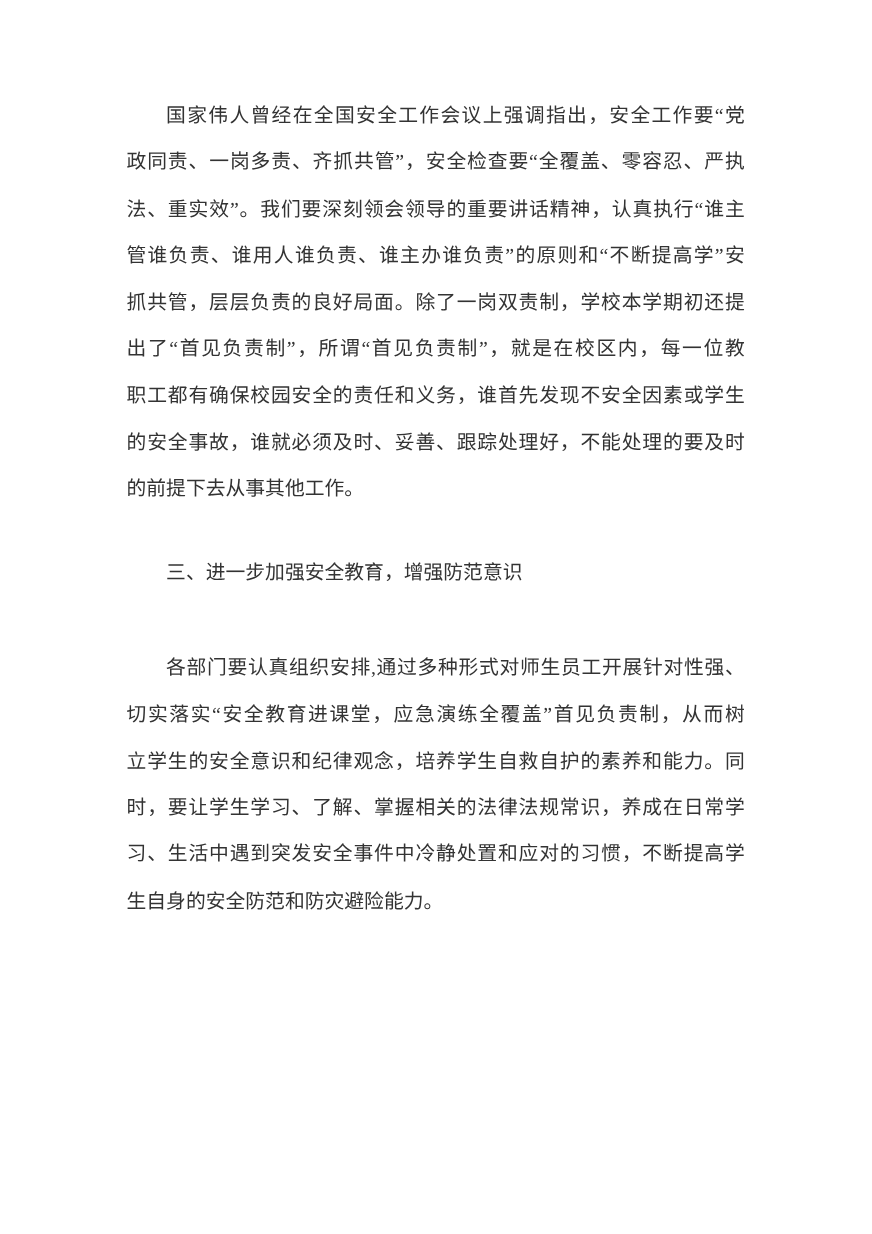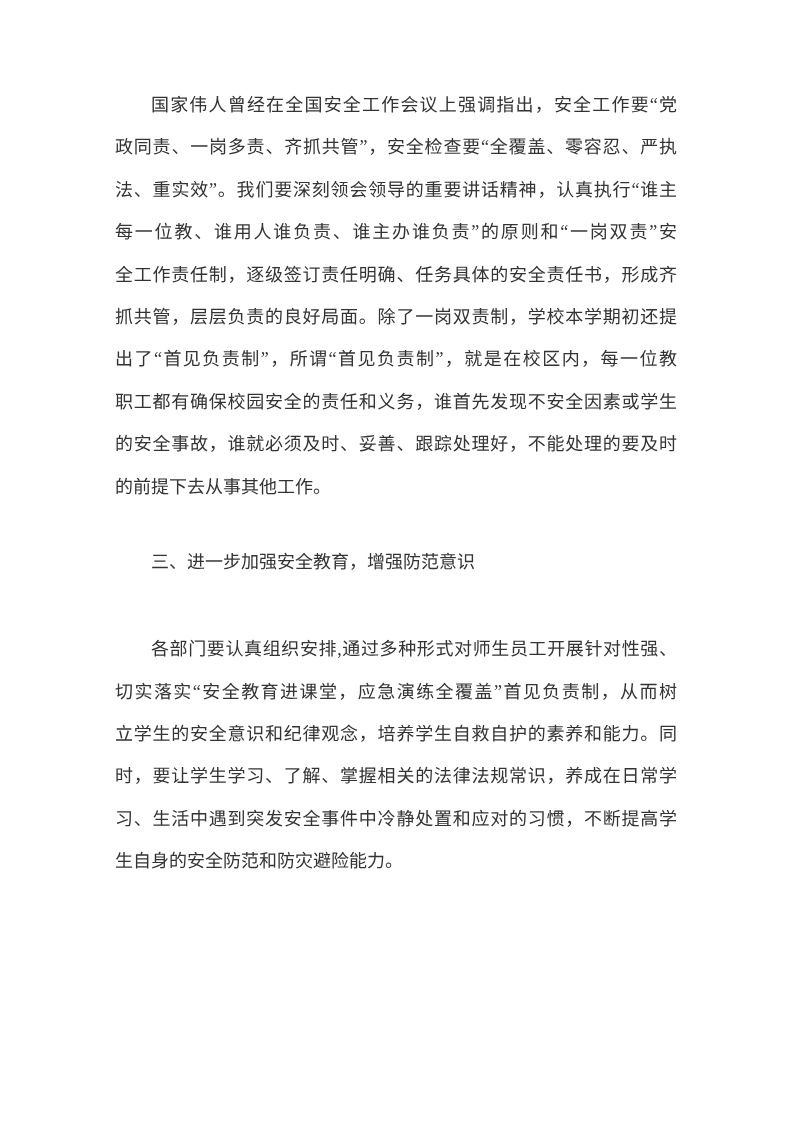--- a/index.html
+++ b/index.html
@@ -51,22 +51,21 @@
 </style>
 </head>
 <body>
 
 <div class="page">
   <div class="doc" id="doc-root" style="color: rgb(51, 51, 51);">
       <div class="block paragraph-1">
         <div class="line indent">国家伟人曾经在全国安全工作会议上强调指出，安全工作要“党</div>
         <div class="line">政同责、一岗多责、齐抓共管”，安全检查要“全覆盖、零容忍、严执</div>
         <div class="line">法、重实效”。我们要深刻领会领导的重要讲话精神，认真执行“谁主</div>
-        <div class="line">每一位教、谁用人谁负责、谁主办谁负责”的原则和“一岗双责”安</div>
-        <div class="line">全工作责任制，逐级签订责任明确、任务具体的安全责任书，形成齐</div>
+        <div class="line">管谁负责、谁用人谁负责、谁主办谁负责”的原则和“不断提高学”安</div>
         <div class="line">抓共管，层层负责的良好局面。除了一岗双责制，学校本学期初还提</div>
         <div class="line">出了“首见负责制”，所谓“首见负责制”，就是在校区内，每一位教</div>
         <div class="line">职工都有确保校园安全的责任和义务，谁首先发现不安全因素或学生</div>
         <div class="line">的安全事故，谁就必须及时、妥善、跟踪处理好，不能处理的要及时</div>
         <div class="line no-justify">的前提下去从事其他工作。</div>
       </div>
       <div class="block section-heading">
         <div class="line indent no-justify">三、进一步加强安全教育，增强防范意识</div>
       </div>
       <div class="block paragraph-2">

